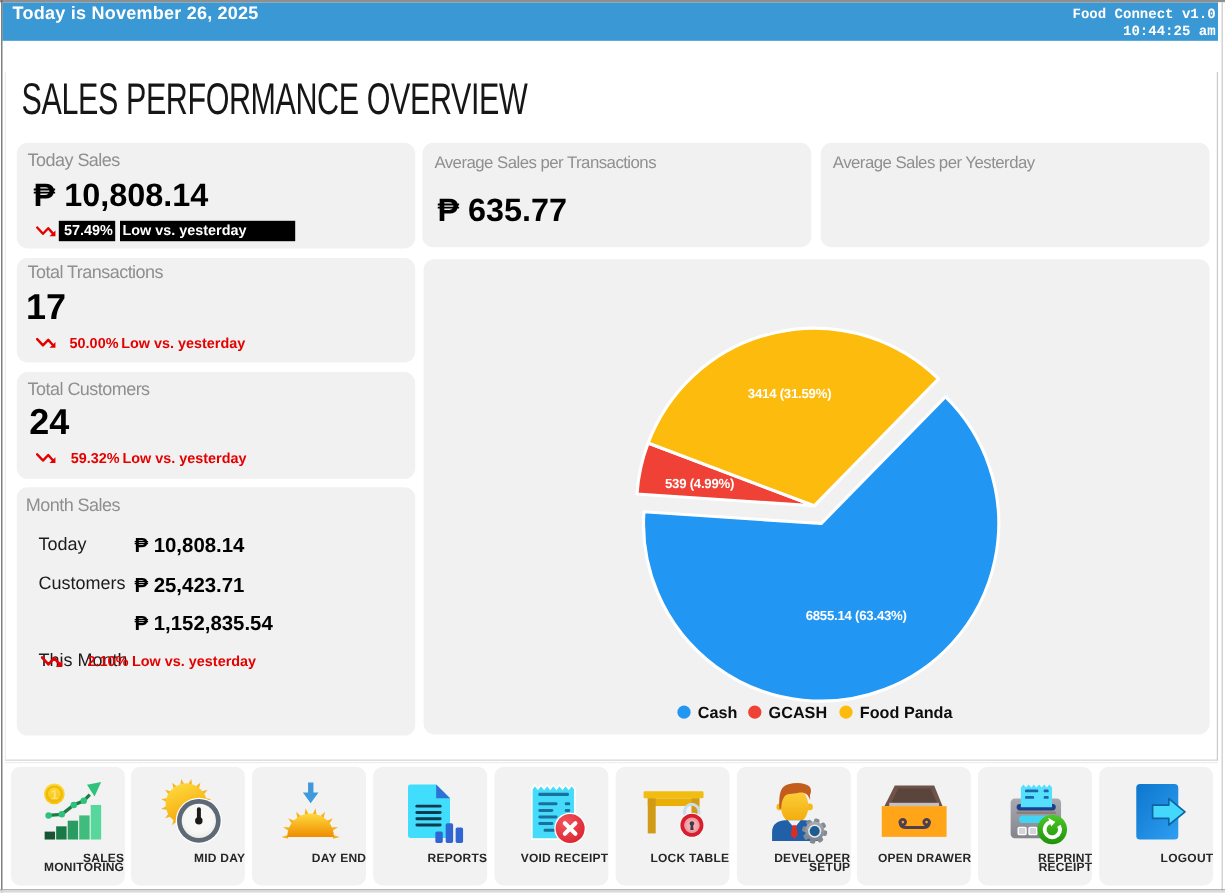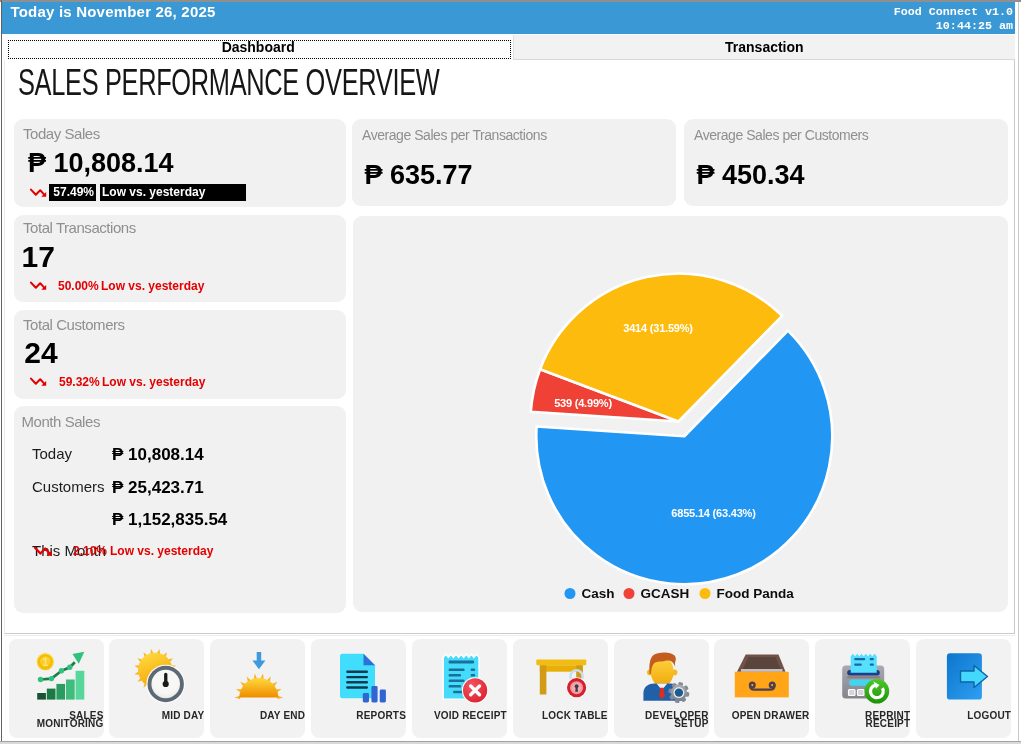--- a/index.html
+++ b/index.html
@@ -41,29 +41,20 @@
   .flab{position:absolute;top:711.5px;width:95px;text-align:right;font-size:10px;line-height:8.6px;
         font-weight:bold;color:#262626;letter-spacing:.2px;}
 
 </style>
 </head>
 <body>
 <div id="win">
   <div class="abs" id="hdr"></div>
   <div class="abs" id="hdate">Today is November 26, 2025</div>
   <div class="abs" id="happ">Food Connect v1.0<br>10:44:25 am</div>
-  <div class="abs" id="tabs">
-    <div class="abs" id="tab1">
-        <div class="abs dot"></div>
-        <span>Dashboard</span>
-      </div>
-    <div class="abs" id="tab2">
-        <span>Transaction</span>
-      </div>
-  </div>
   <div class="abs" id="page"></div>
   <div class="abs" id="title">SALES PERFORMANCE OVERVIEW</div>
 
   <div class="abs card" style="left:13.5px;top:119px;width:332px;height:88px;"></div>
   <div class="abs card" style="left:352px;top:118.5px;width:324px;height:87px;"></div>
   <div class="abs card" style="left:684px;top:118.5px;width:324px;height:87px;"></div>
   <div class="abs card" style="left:13.5px;top:215px;width:332px;height:87px;"></div>
   <div class="abs card" style="left:13.5px;top:310px;width:332px;height:89px;"></div>
   <div class="abs card" style="left:13.5px;top:406px;width:332px;height:207px;"></div>
   <div class="abs card" style="left:353px;top:216px;width:655px;height:396px;"></div>
@@ -77,22 +68,21 @@
     </svg>
     <div class="abs" style="left:19px;top:0;width:47px;height:17px;background:#000;color:#fff;
          font-size:12px;font-weight:bold;line-height:17px;text-align:right;padding-right:2px;box-sizing:border-box;">57.49%</div>
     <div class="abs" style="left:70px;top:0;width:144px;height:17px;background:#000;color:#fff;
          font-size:12px;font-weight:bold;line-height:17px;padding-left:2px;">Low vs. yesterday</div>
   </div>
 
   <div class="abs clabel" style="left:362px;top:126.5px;font-size:14px;">Average Sales per Transactions</div>
   <div class="abs cval" style="left:364.5px;top:160px;">₱ 635.77</div>
 
-  <div class="abs clabel" style="left:694px;top:126.5px;font-size:14px;">Average Sales per Customers</div>
-  <div class="abs cval" style="left:696.5px;top:160px;">₱ 450.34</div>
+  <div class="abs clabel" style="left:694px;top:126.5px;font-size:14px;">Average Sales per Yesterday</div>
 
   <div class="abs clabel" style="left:23px;top:219px;">Total Transactions</div>
   <div class="abs cval" style="left:21.6px;top:239.8px;font-size:30px;">17</div>
   <div class="abs" style="left:30px;top:277px;height:17px;">
     <svg class="abs" style="left:0;top:3px" width="18" height="12" viewBox="0 0 18 12">
       <path d="M1 2.6 L5.8 7.8 L10.2 3.2 L14.4 7.9" fill="none" stroke="#e50000" stroke-width="2" stroke-linecap="round" stroke-linejoin="round"></path>
       <path d="M16.2 9.8 L11.2 9.8 L16.2 5.1 Z" fill="#e50000"></path>
     </svg>
     <div class="abs red" style="left:28px;top:2px;">50.00%</div>
     <div class="abs red" style="left:71px;top:2px;">Low vs. yesterday</div>

